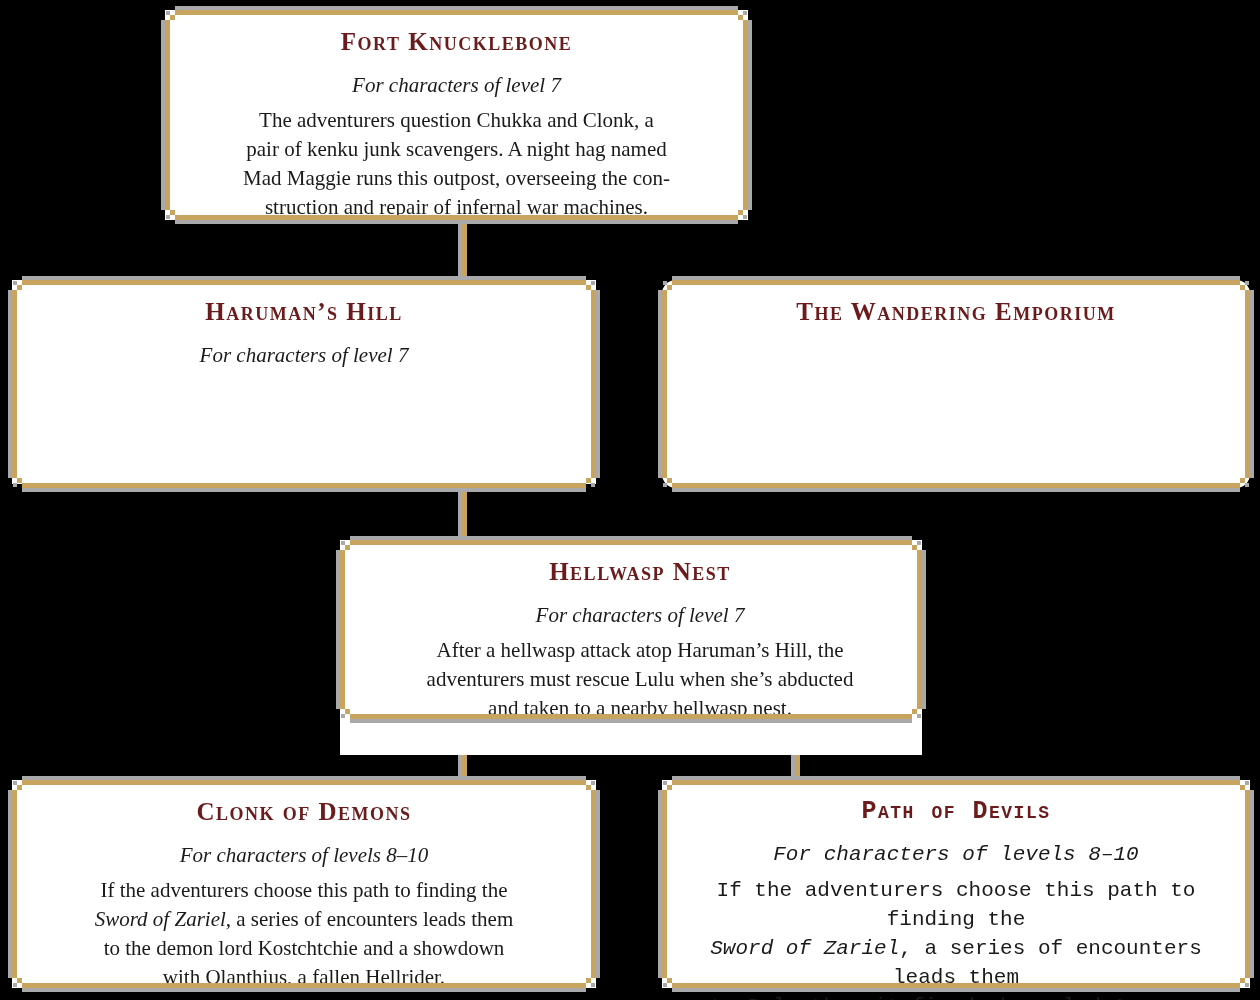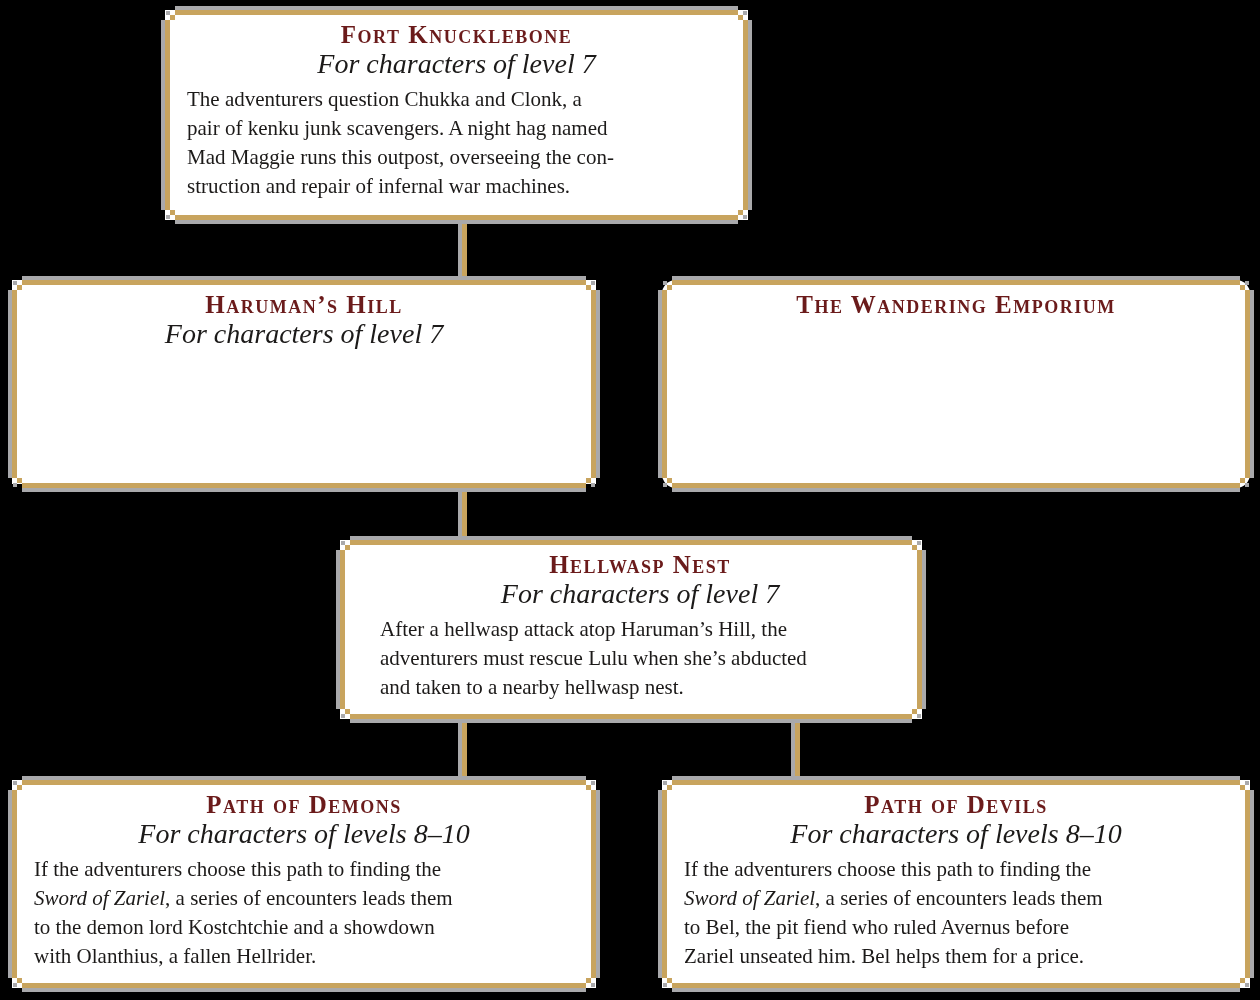--- a/index.html
+++ b/index.html
@@ -8,40 +8,41 @@
     background:var(--bg,#000);
     font-family:"Liberation Serif", serif;
   }
   .box{
     position:absolute;background:var(--boxbg,#fff);z-index:1;
     text-align:center;box-sizing:border-box;padding:0 22px;
   }
   .frame{position:absolute;left:-4px;top:-4px;pointer-events:none;}
   .frame svg{display:block;}
   .box-title{
-    margin-top:10px;
+    margin-top:17px;
     font-size:25px;line-height:30px;font-weight:700;
     font-variant:small-caps;letter-spacing:1.5px;
     color:var(--maroon,#6b1b1b);
   }
   .box-subtitle{
-    font-size:28px;line-height:28px;font-style:italic;
+    font-size:21px;line-height:28px;font-style:italic;
     color:var(--ink,#1c1a19);
+    margin-top:14px;
   }
   .box-body{
-    margin:7px 0 0 0;text-align:left;white-space:pre-line;
+    margin:7px 0 0 0;text-align:center;white-space:pre-line;
     font-size:21px;line-height:29px;color:var(--ink,#1c1a19);
   }
   
   .b1{left:165px;top:10px;width:583px;height:210px;}
   .b2{left:12px;top:280px;width:584px;height:204px;}
   .b3{left:662px;top:280px;width:588px;height:208px;border-radius:14px;}
-  .b4{left:340px;top:540px;width:582px;height:179px;padding-left:40px;}
+  .b4{left:340px;top:540px;width:582px;height:215px;padding-left:40px;}
   .b5{left:12px;top:780px;width:584px;height:208px;}
-  .b6{left:662px;top:780px;width:588px;height:208px;}
+  .b6{left:662px;top:780px;width:588px;height:208px;font-family:Liberation Mono, monospace;}
   
   .connector{
     position:absolute;width:5px;z-index:0;
     background:var(--tan,#c8a45e);
     border-left:4px solid var(--gray,#a9a9ab);
   }
   .c1{left:458px;top:215px;height:70px;}
   .c2{left:458px;top:483px;height:62px;}
   .c3{left:458px;top:714px;height:71px;}
   .c4{left:791px;top:714px;height:71px;}
@@ -174,21 +175,21 @@
         <rect x="14" y="4" width="564" height="5" fill="#c8a45e"></rect>
         <rect x="14" y="207" width="564" height="5" fill="#c8a45e"></rect>
         <rect x="4" y="14" width="5" height="188" fill="#c8a45e"></rect>
         <rect x="583" y="14" width="5" height="188" fill="#c8a45e"></rect>
         <rect x="9" y="9" width="5" height="5" fill="#c8a45e"></rect>
         <rect x="578" y="9" width="5" height="5" fill="#c8a45e"></rect>
         <rect x="9" y="202" width="5" height="5" fill="#c8a45e"></rect>
         <rect x="578" y="202" width="5" height="5" fill="#c8a45e"></rect>
       </svg>
     </div>
-  <div class="box-title">Path of Demons</div>
+  <div class="box-title">Clonk of Demons</div>
   <div class="box-subtitle">For characters of levels 8–10</div>
   <p class="box-body"><span>If the adventurers choose this path to finding the
 </span><span style="font-style: italic;">Sword of Zariel</span><span>, a series of encounters leads them
 to the demon lord Kostchtchie and a showdown
 with Olanthius, a fallen Hellrider.</span></p>
 </div>
 
 <div class="box b6">
   <div class="frame">
       <svg width="596" height="216" viewBox="0 0 596 216" xmlns="http://www.w3.org/2000/svg">

